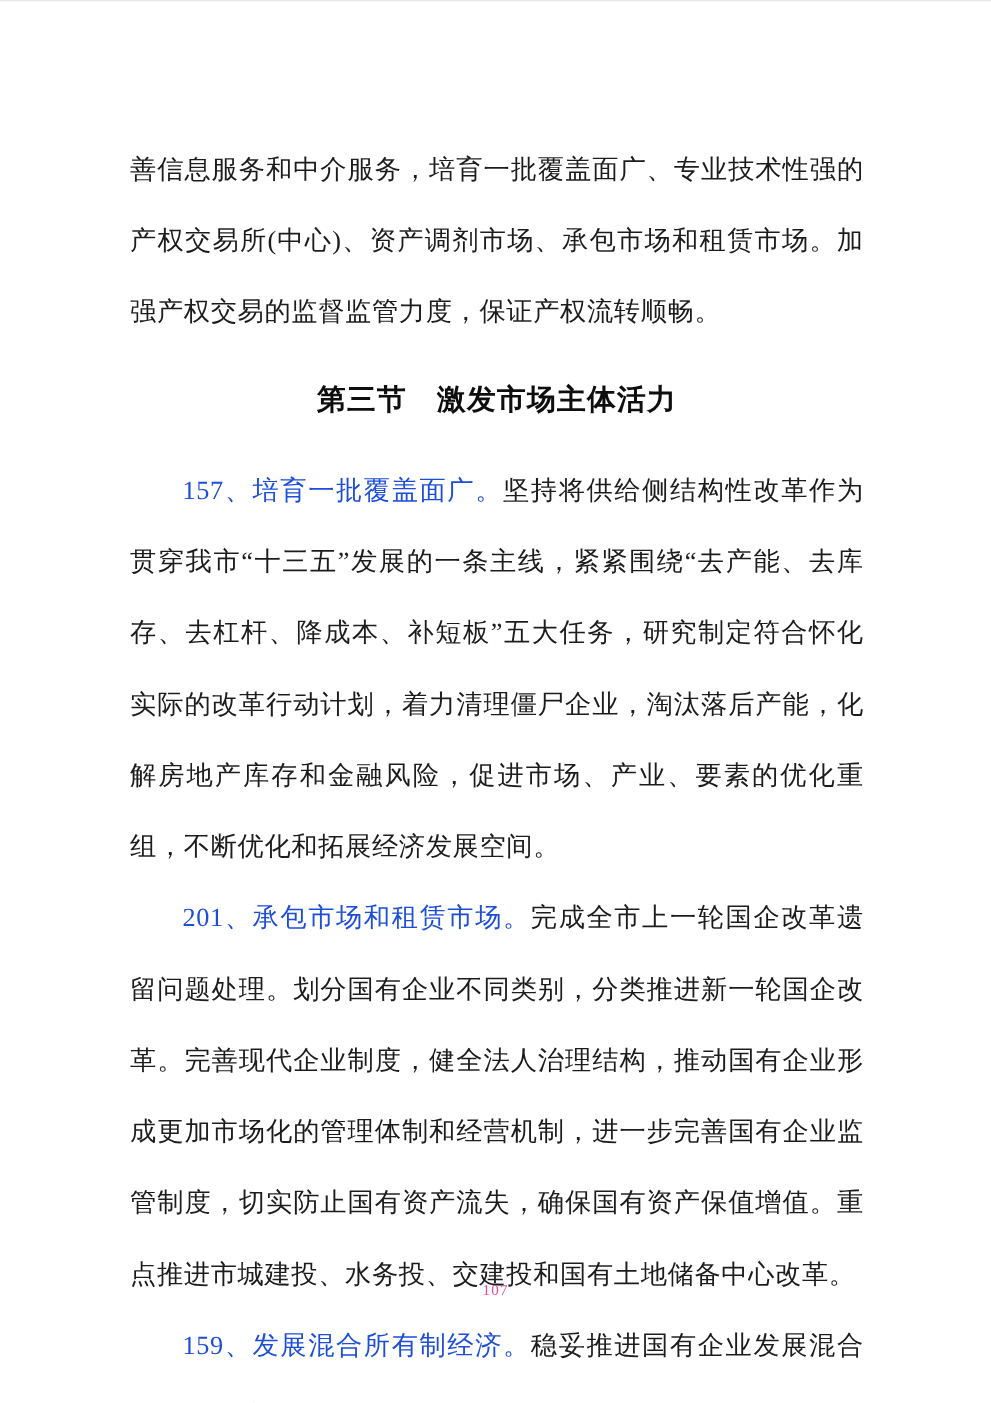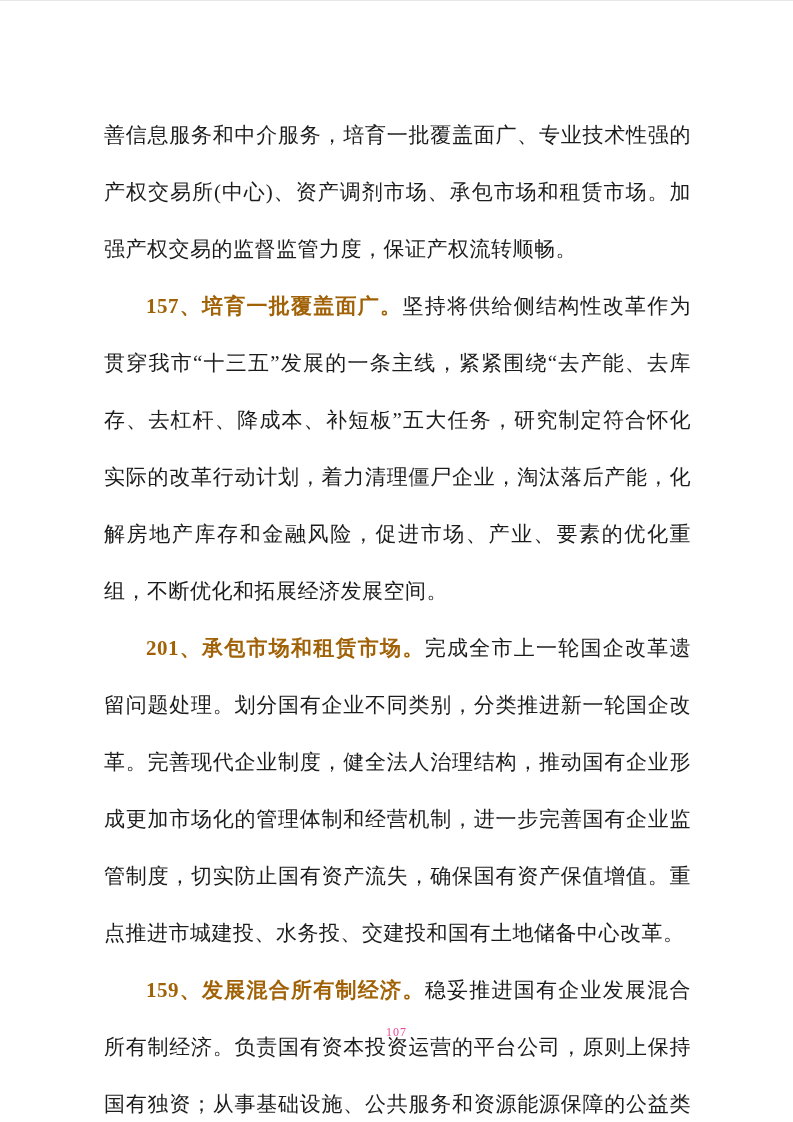--- a/index.html
+++ b/index.html
@@ -26,22 +26,22 @@
     line-height: 57px;
     text-align: justify;
     text-justify: inter-character;
     letter-spacing: 0.5px;
     color: #1c1c1c;
   }
   .body-text.indent {
     text-indent: 2em;
   }
   .para-lead {
-    font-weight: bold;
-    color: #a16207;
+    font-weight: normal;
+    color: #1d4ed8;
   }
   .section-heading {
     font-size: 23px;
     font-weight: bold;
     text-align: center;
     color: #0e0e0e;
     line-height: 34px;
     margin: 25px 0 27px 0;
     letter-spacing: 1px;
     white-space: pre;
@@ -57,20 +57,21 @@
     letter-spacing: 1px;
   }
 </style>
 </head>
 <body>
 
 <div class="page">
 
   <p class="body-text">善信息服务和中介服务，培育一批覆盖面广、专业技术性强的产权交易所(中心)、资产调剂市场、承包市场和租赁市场。加强产权交易的监督监管力度，保证产权流转顺畅。</p>
 
+  <h2 class="section-heading">第三节　激发市场主体活力</h2>
 
   <p class="body-text indent"><b class="para-lead">157、</b><b class="para-lead">培育一批覆盖面广。</b><span>坚持将供给侧结构性改革作为贯穿我市“十三五”发展的一条主线，紧紧围绕“去产能、去库存、去杠杆、降成本、补短板”五大任务，研究制定符合怀化实际的改革行动计划，着力清理僵尸企业，淘汰落后产能，化解房地产库存和金融风险，促进市场、产业、要素的优化重组，不断优化和拓展经济发展空间。</span></p>
 
   <p class="body-text indent"><b class="para-lead">201、</b><b class="para-lead">承包市场和租赁市场。</b><span>完成全市上一轮国企改革遗留问题处理。划分国有企业不同类别，分类推进新一轮国企改革。完善现代企业制度，健全法人治理结构，推动国有企业形成更加市场化的管理体制和经营机制，进一步完善国有企业监管制度，切实防止国有资产流失，确保国有资产保值增值。重点推进市城建投、水务投、交建投和国有土地储备中心改革。</span></p>
 
   <p class="body-text indent"><b class="para-lead">159、</b><b class="para-lead">发展混合所有制经济。</b><span>稳妥推进国有企业发展混合所有制经济。负责国有资本投资运营的平台公司，原则上保持国有独资；从事基础设施、公共服务和资源能源保障的公益类企业，业主保持国有全资或国有控股；其他一般商业类企业，不设股权比例要求，按照市场竞争和发展情况，国有资本有序</span></p>
 
   <div class="page-number">107</div>
 
 </div>

